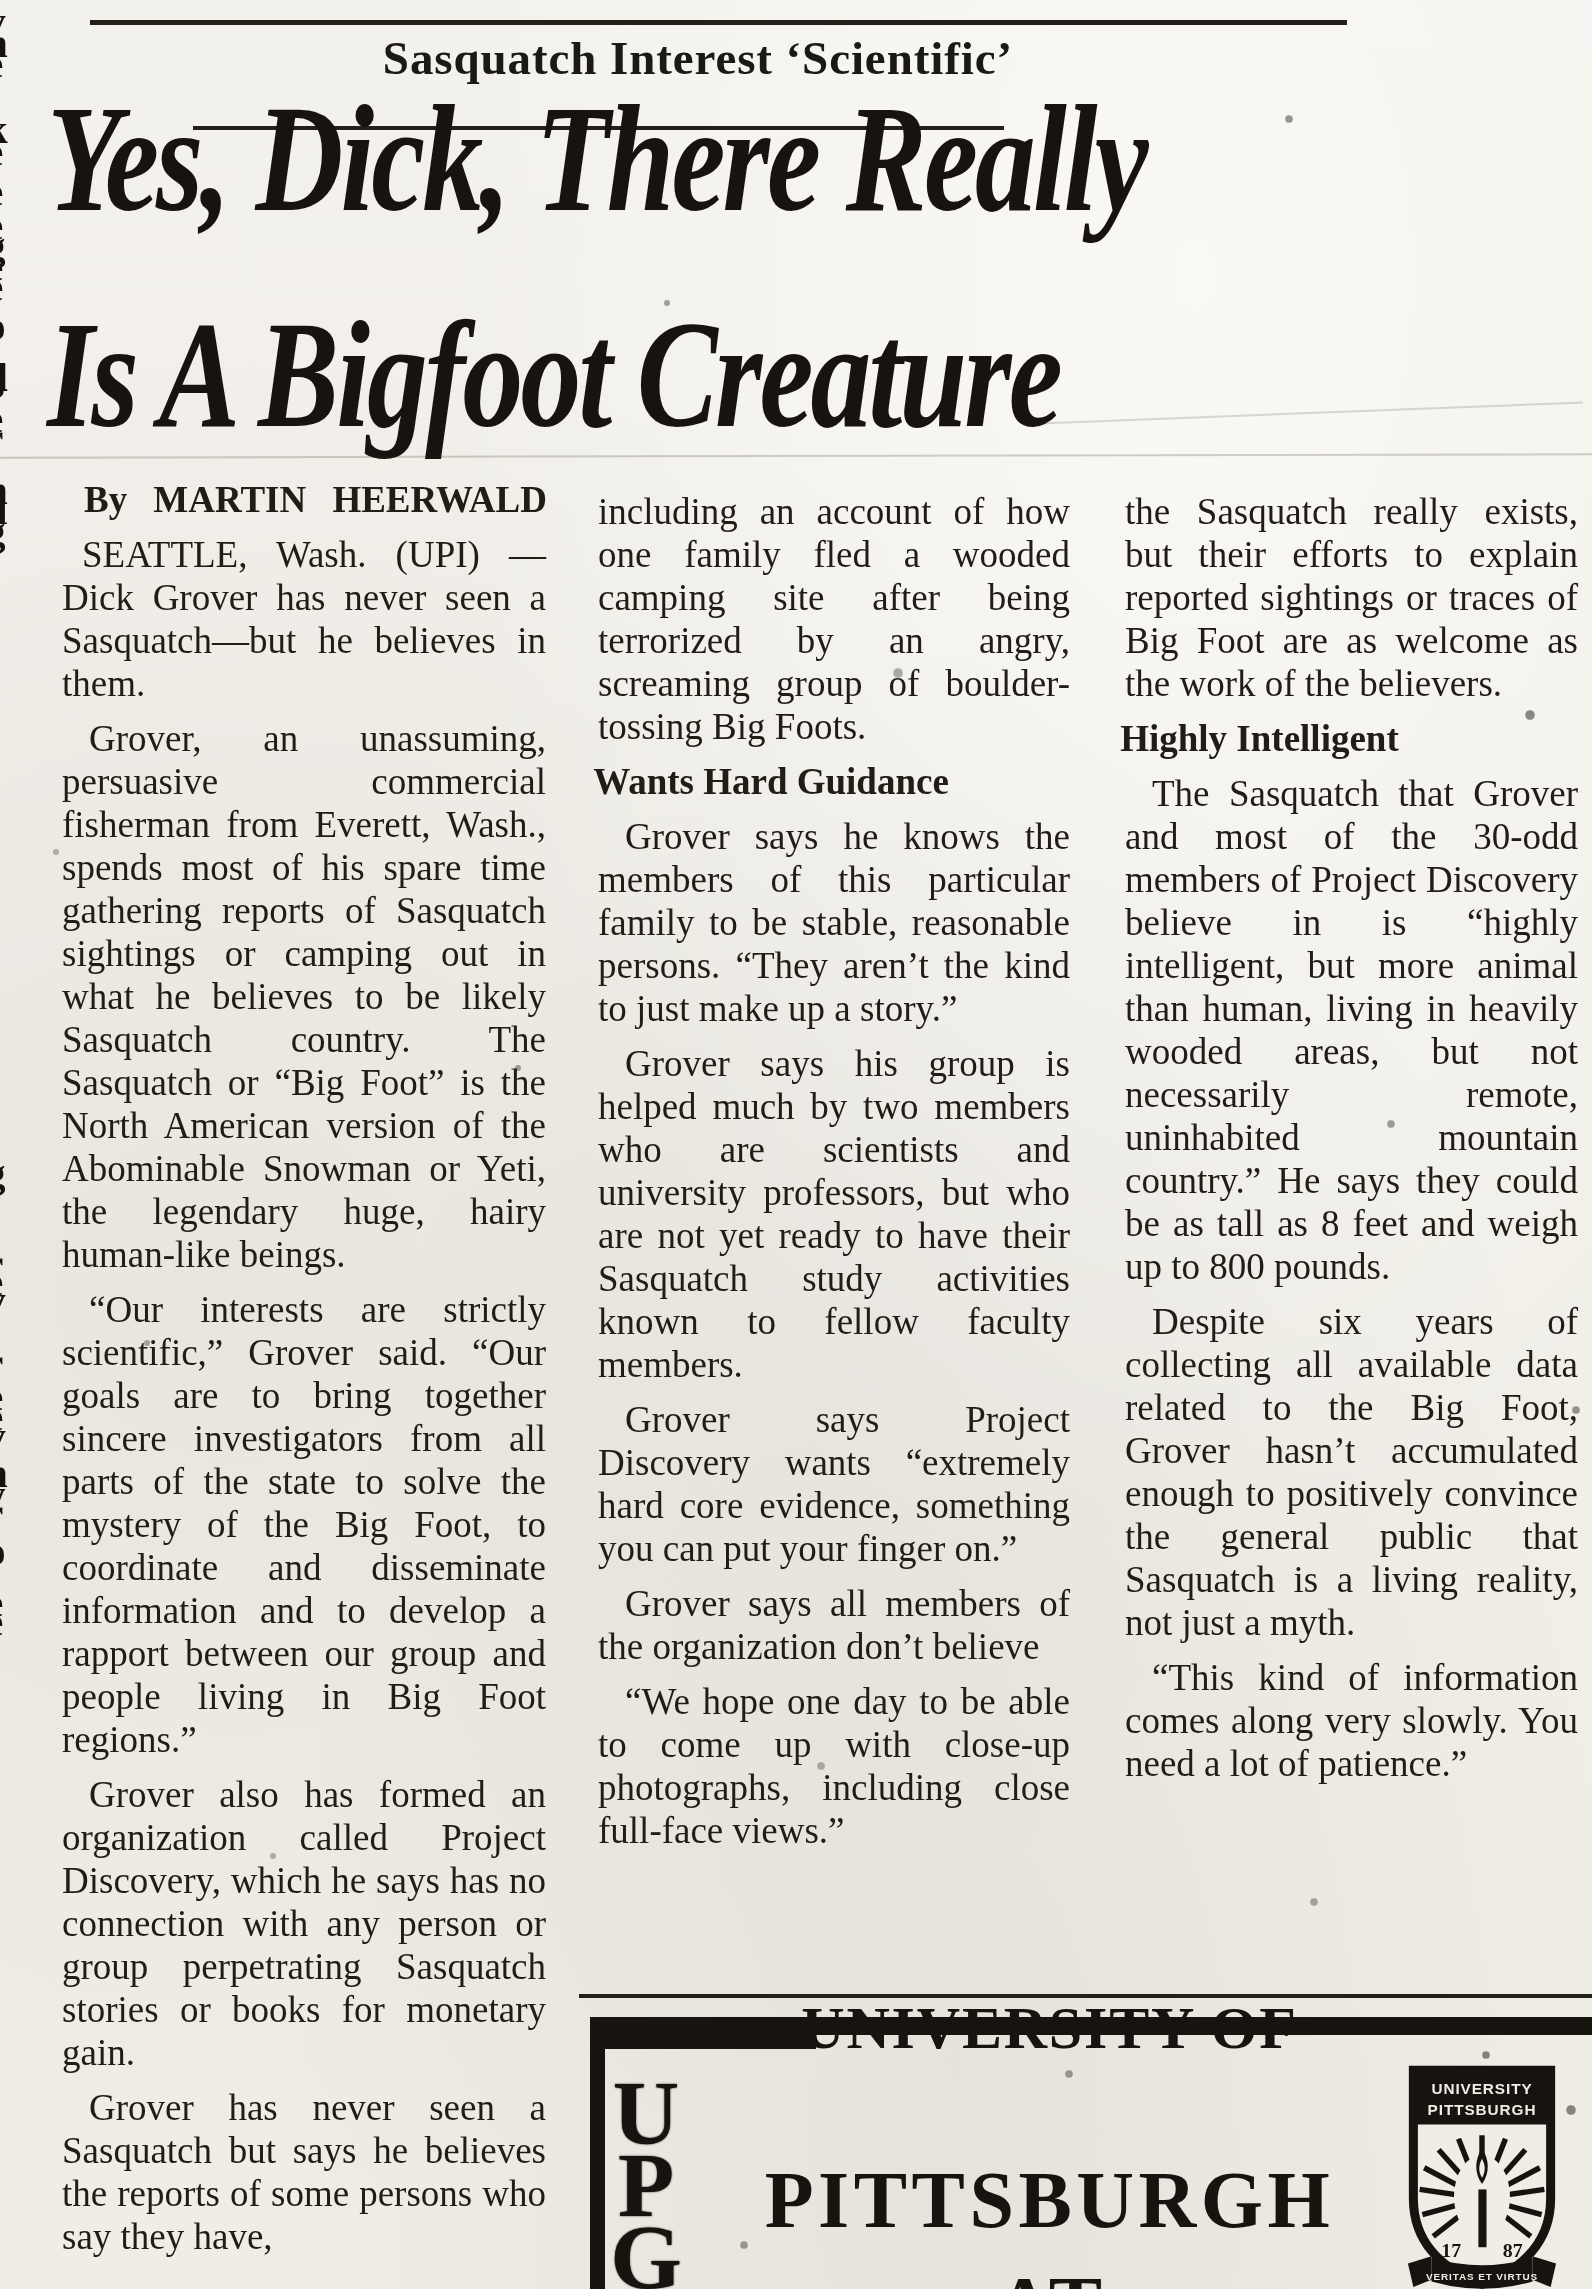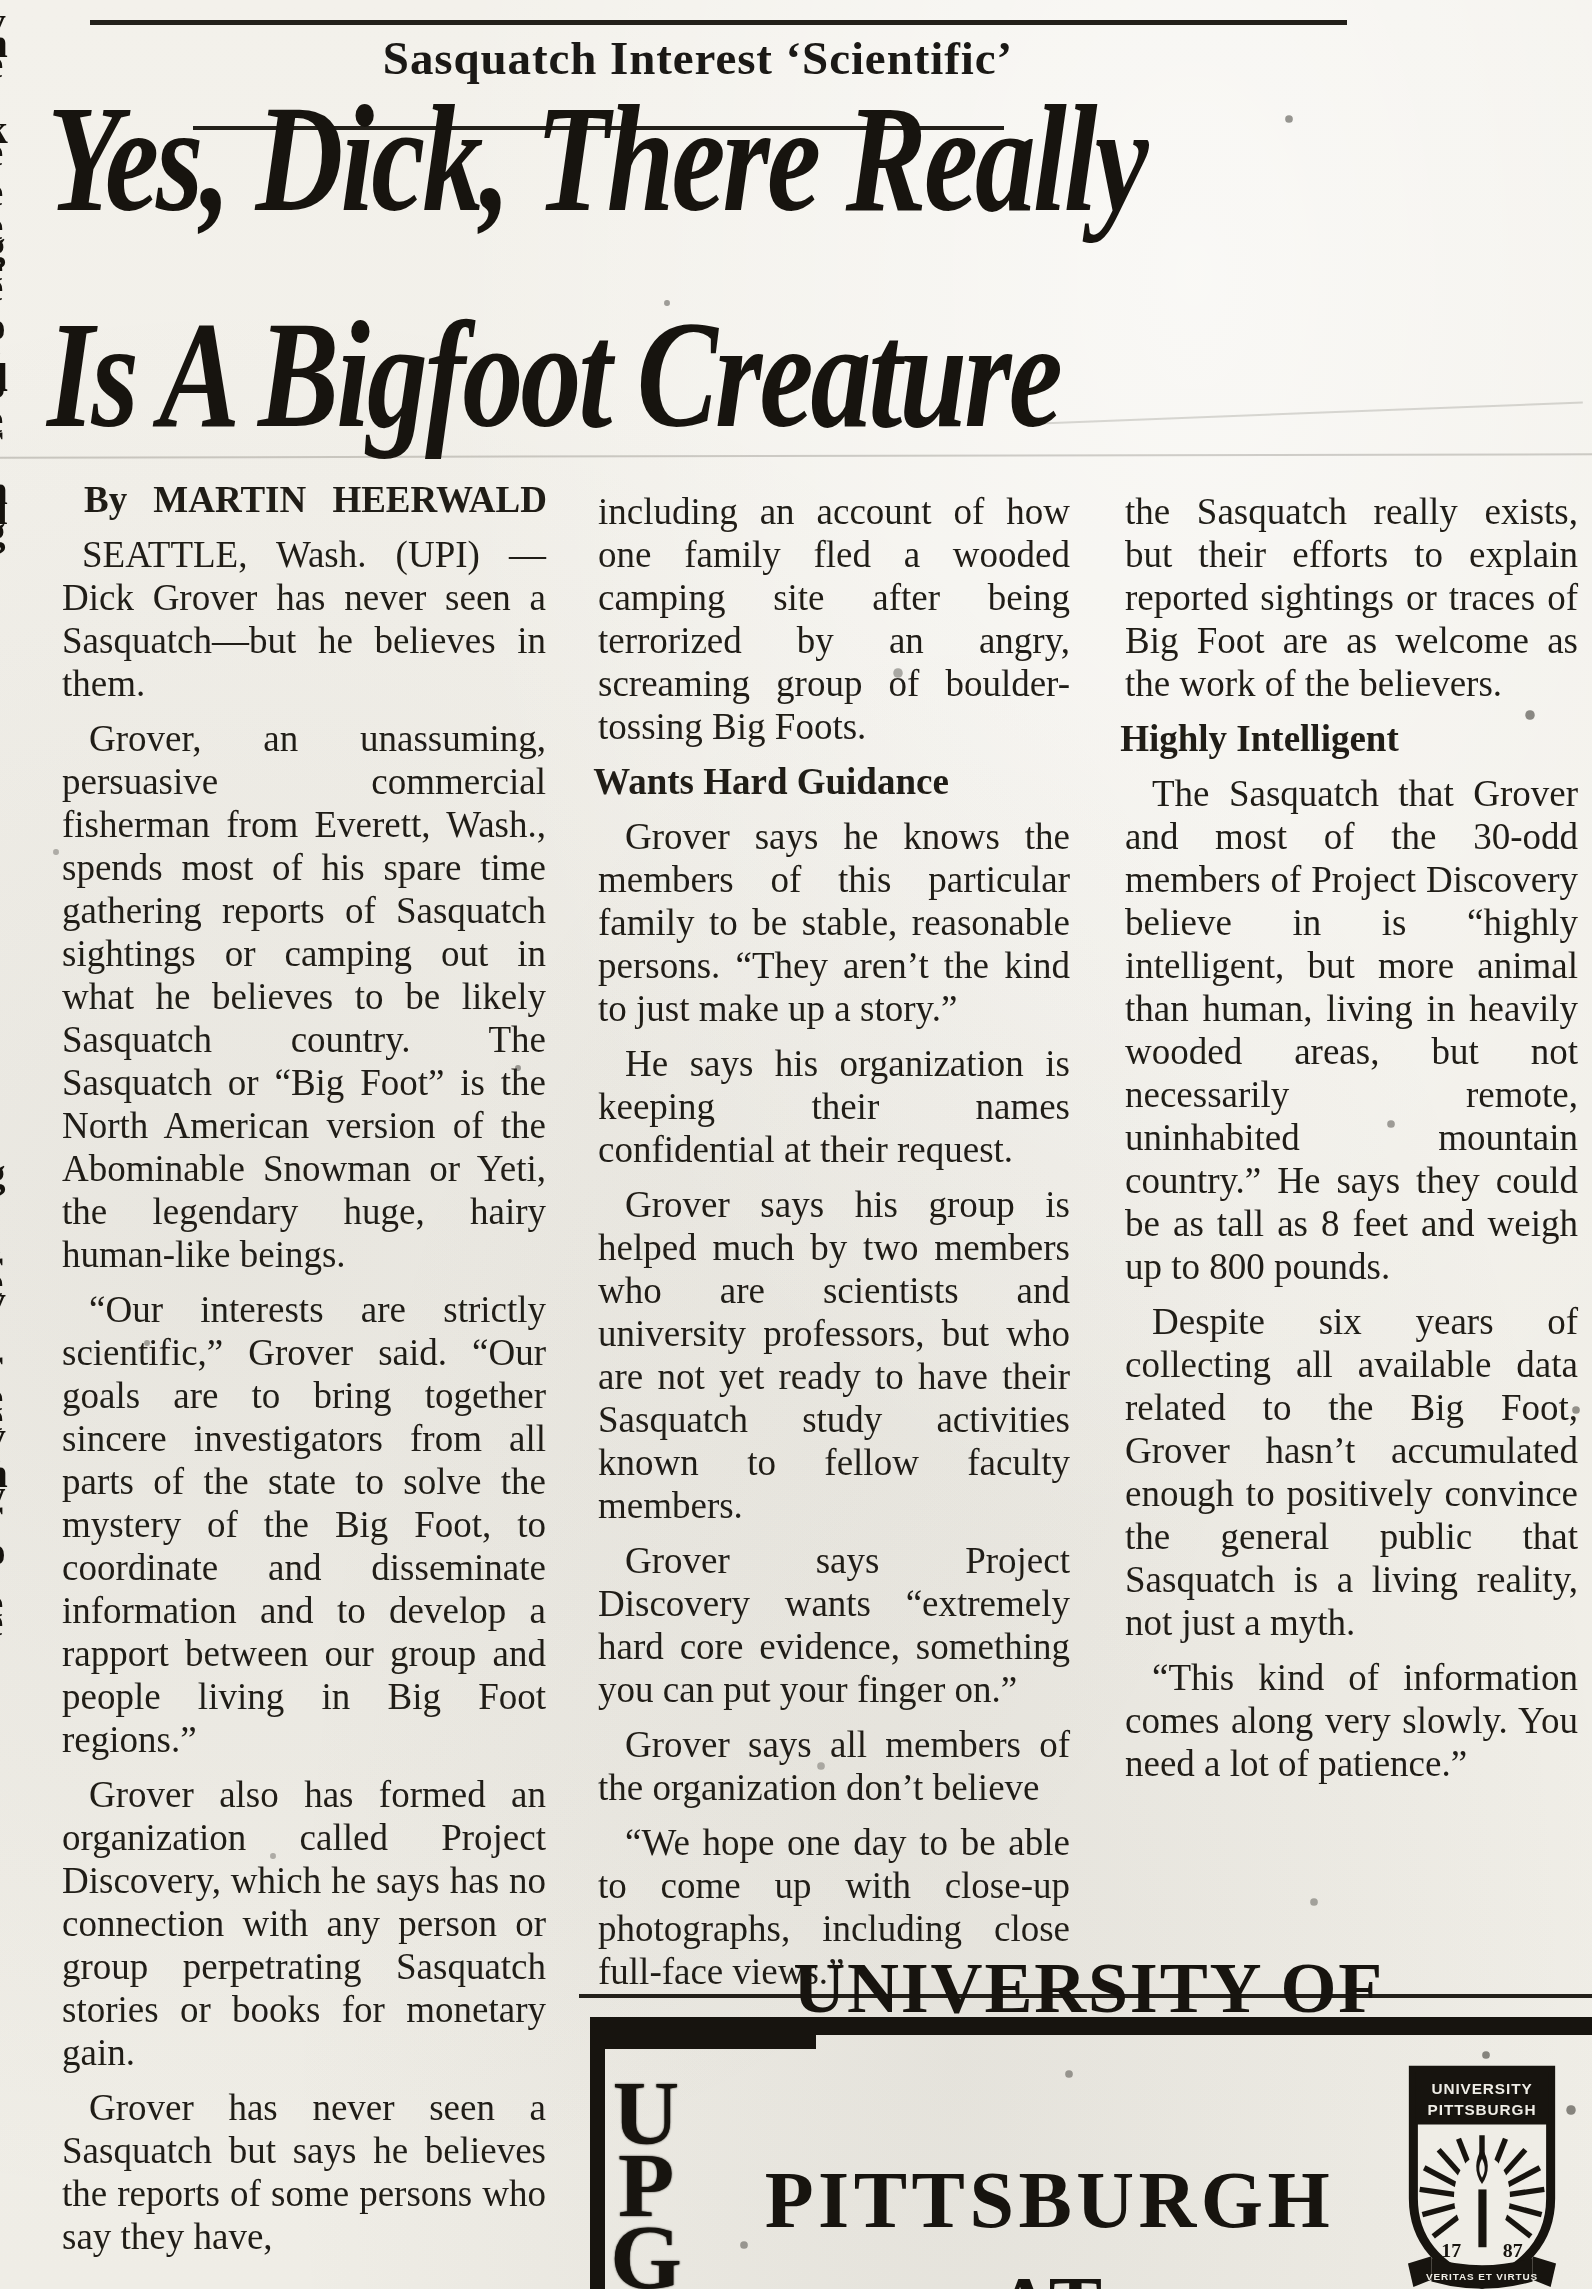--- a/index.html
+++ b/index.html
@@ -46,21 +46,21 @@
       742px 2243px 0 1.8px rgba(30,28,22,.4), 389px 507px 0 0.9px rgba(30,28,22,.3),
       271px 1854px 0 0.9px rgba(30,28,22,.3), 54px 850px 0 0.9px rgba(30,28,22,.3);}
   .ad-rule{left:579px;top:1994px;width:1013px;height:3.6px;}
   .ad-box{position:absolute;left:590px;top:2017px;width:1002px;height:272px;
     border-top:18px solid #17140f;border-left:15.4px solid #17140f;}
   .ad-step{position:absolute;left:590px;top:2034px;width:226px;height:14.5px;background:#17140f;}
   .upg{position:absolute;left:601px;top:2077px;width:90px;text-align:center;font-weight:bold;
     font-size:92px;line-height:72px;color:#17140f;text-shadow:0 0 1.8px #17140f;}
   .upg span{display:block;}
   .ad-line{position:absolute;left:715px;width:669px;text-align:center;font-weight:bold;color:#17140f;}
-  .ad-line1{top:1947px;font-size:72px;letter-spacing:1.8px;text-align:right;}
+  .ad-line1{top:1994px;font-size:60px;letter-spacing:1.8px;}
   .ad-line2{top:2155px;font-size:80px;letter-spacing:4.5px;}
   .ad-line3{top:2260px;font-size:80px;letter-spacing:1.8px;}
   .shield{position:absolute;left:1404px;top:2063px;}
 </style>
 </head>
 <body>
 
 <div class="page">
 
   <div class="edge-strip" id="edge-strip">
@@ -120,21 +120,20 @@
     <p>Grover, an unassuming, persuasive commercial fisherman from Everett, Wash., spends most of his spare time gathering reports of Sasquatch sightings or camping out in what he believes to be likely Sasquatch country. The Sasquatch or “Big Foot” is the North American version of the Abominable Snowman or Yeti, the legendary huge, hairy human-like beings.</p>
     <p>“Our interests are strictly scientific,” Grover said. “Our goals are to bring together sincere investigators from all parts of the state to solve the mystery of the Big Foot, to coordinate and disseminate information and to develop a rapport between our group and people living in Big Foot regions.”</p>
     <p>Grover also has formed an organization called Project Discovery, which he says has no connection with any person or group perpetrating Sasquatch stories or books for monetary gain.</p>
     <p>Grover has never seen a Sasquatch but says he believes the reports of some persons who say they have,</p>
   </div>
 
   <div class="col col2">
     <p class="cont">including an account of how one family fled a wooded camping site after being terrorized by an angry, screaming group of boulder-tossing Big Foots.</p>
     <div class="subhead">Wants Hard Guidance</div>
     <p>Grover says he knows the members of this particular family to be stable, reasonable persons. “They aren’t the kind to just make up a story.”</p>
-    <p>He says his organization is keeping their names confidential at their request.</p>
     <p class="gap">Grover says his group is helped much by two members who are scientists and university professors, but who are not yet ready to have their Sasquatch study activities known to fellow faculty members.</p>
     <p>Grover says Project Discovery wants “extremely hard core evidence, something you can put your finger on.”</p>
     <p>Grover says all members of the organization don’t believe</p>
     <p>“We hope one day to be able to come up with close-up photographs, including close full-face views.”</p>
   </div>
 
   <div class="col col3">
     <p class="cont">the Sasquatch really exists, but their efforts to explain reported sightings or traces of Big Foot are as welcome as the work of the believers.</p>
     <div class="subhead">Highly Intelligent</div>
     <p>The Sasquatch that Grover and most of the 30-odd members of Project Discovery believe in is “highly intelligent, but more animal than human, living in heavily wooded areas, but not necessarily remote, uninhabited mountain country.” He says they could be as tall as 8 feet and weigh up to 800 pounds.</p>

